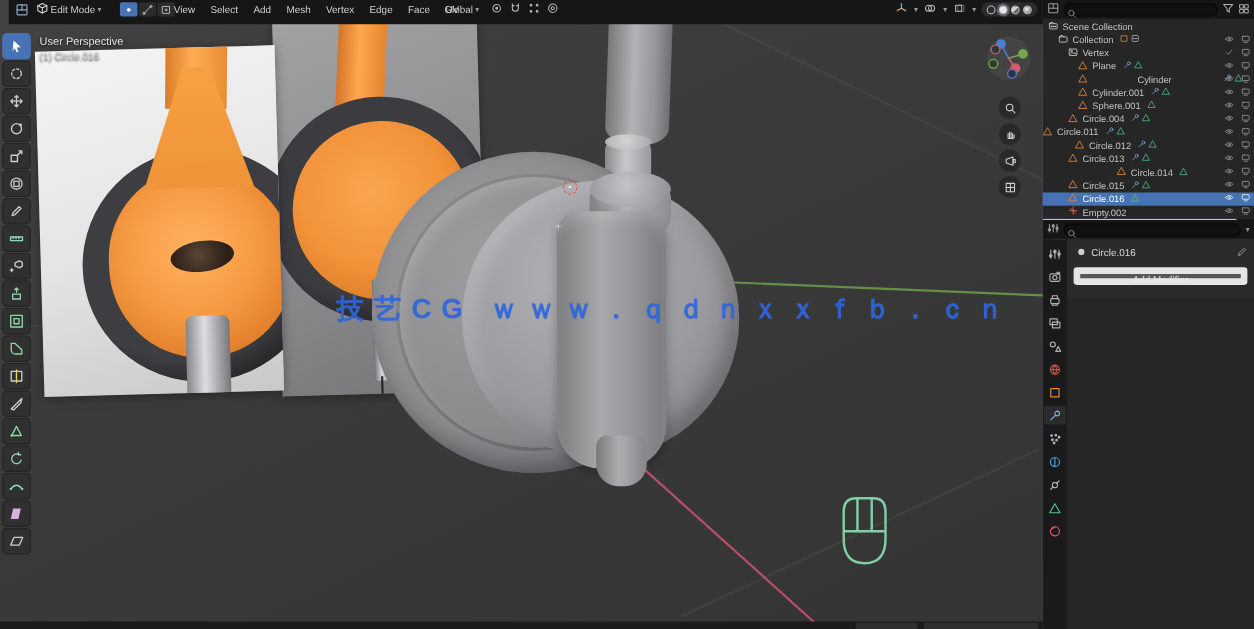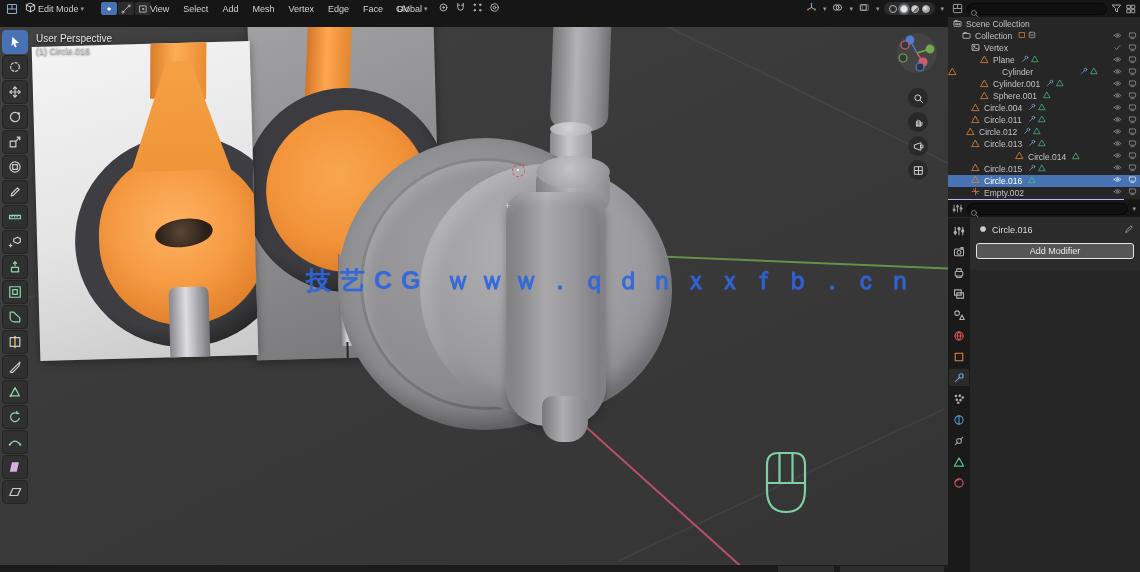--- a/index.html
+++ b/index.html
@@ -4,21 +4,21 @@
 <style>
   * { margin:0; padding:0; box-sizing:border-box; }
   html,body { width:1140px; height:572px; overflow:hidden; background:#1a1a1a;
     font-family:"Liberation Sans", sans-serif; }
   .abs { position:absolute; }
   #stage { position:relative; width:1140px; height:572px; }
 
   
   #viewport { position:absolute; left:0; top:0; width:948px; height:572px;
     background:linear-gradient(155deg,#424243 0%,#3a3a3b 45%,#343435 100%); overflow:hidden; }
-  #vheader { position:absolute; left:0; top:0; width:948px; height:27px;
+  #vheader { position:absolute; left:8px; top:0; width:948px; height:22px;
     background:#161617; color:#cfcfcf; font-size:9px; z-index:60; }
   #vheader .menus { position:absolute; left:150px; top:0; height:17px; display:flex; gap:14px; align-items:center; }
   .menu-item { color:#d2d2d2; cursor:default; }
   .hbtn { display:inline-flex; align-items:center; gap:2px; height:13px; padding:0 3px; border-radius:2px; }
   .caret { color:#9a9a9a; font-size:7px; }
   #mode-dd { position:absolute; left:22px; top:2px; }
   #editor-btn { position:absolute; left:3px; top:2px; }
   #selmode { position:absolute; left:101px; top:2px; display:flex; gap:1px; }
   .selbtn { width:16px; height:13px; background:#2c2c2c; border-radius:2px; display:flex; align-items:center; justify-content:center; }
   .selbtn.active { background:#4772b3; }
@@ -142,21 +142,21 @@
     display:flex; align-items:center; gap:4px; padding:0 4px; }
   #prop-search { flex:1; height:12px; background:#101011; border:1px solid #070708; border-radius:6px;
     color:#ccc; font-size:8px; padding:0 3px 0 14px; outline:none; }
   #prop-tabs { position:absolute; left:0; top:18px; width:22px; height:354px; background:#1a1a1a;
     display:flex; flex-direction:column; align-items:center; gap:4px; padding-top:4px; }
   .ptab { width:20px; height:17px; display:flex; align-items:center; justify-content:center; border-radius:2px 0 0 2px; }
   .ptab.active { background:#2b2b2b; }
   #prop-content { position:absolute; left:22px; top:18px; width:170px; height:354px; background:#2b2b2b; }
   #prop-breadcrumb { display:flex; align-items:center; gap:4px; padding:6px 6px 4px 8px; color:#d8d8d8; font-size:9px; }
   #add-modifier-btn { display:block; margin:3px 6px; width:158px; height:16px; background:#565656;
-    border:1px solid #e5e5e5; border-radius:3px; color:#e8e8e8; font-size:9px;
+    border:6px solid #e5e5e5; border-radius:3px; color:#e8e8e8; font-size:9px;
     font-family:"Liberation Sans",sans-serif; }
   #prop-rest { position:absolute; left:0; top:52px; width:170px; height:302px; background:#262626; }
 </style>
 </head>
 <body>
 
 <div id="stage">
 
   <div id="viewport">
 
@@ -578,21 +578,21 @@
               <span><svg width="9" height="9" viewBox="0 0 16 16" fill="none" stroke="#909090" stroke-width="1.4" stroke-linecap="round" stroke-linejoin="round">
                   <path d="M2 8q6-6.5 12 0q-6 6.5-12 0z"></path>
                   <circle cx="8" cy="8" r="1.5"></circle>
                 </svg></span>
               <span><svg width="9" height="9" viewBox="0 0 16 16" fill="none" stroke="#909090" stroke-width="1.4" stroke-linecap="round" stroke-linejoin="round">
                   <rect x="2.5" y="3.5" width="11" height="7.5" rx="1"></rect>
                   <line x1="5.5" y1="13.5" x2="10.5" y2="13.5"></line>
                 </svg></span>
             </span>
           </div>
-          <div class="orow" style=" gap: 44px;">
+          <div class="orow" style="padding-left: 32px; gap: 44px;">
             <span><svg width="9" height="9" viewBox="0 0 16 16" fill="none" stroke="#e0883c" stroke-width="1.4" stroke-linecap="round" stroke-linejoin="round">
                 <path d="M8 2.5L14.2 13.5H1.8Z"></path>
               </svg></span>
             <span class="rname">Cylinder</span>
             <span class="badges">
               <span><svg width="8" height="8" viewBox="0 0 16 16" fill="none" stroke="#7fa8dc" stroke-width="1.4" stroke-linecap="round" stroke-linejoin="round">
                   <circle cx="10.8" cy="5.2" r="2.8"></circle>
                   <line x1="8.6" y1="7.4" x2="3" y2="13"></line>
                 </svg></span>
               <span><svg width="8" height="8" viewBox="0 0 16 16" fill="none" stroke="#4fc487" stroke-width="1.4" stroke-linecap="round" stroke-linejoin="round">
@@ -674,21 +674,21 @@
               <span><svg width="9" height="9" viewBox="0 0 16 16" fill="none" stroke="#909090" stroke-width="1.4" stroke-linecap="round" stroke-linejoin="round">
                   <path d="M2 8q6-6.5 12 0q-6 6.5-12 0z"></path>
                   <circle cx="8" cy="8" r="1.5"></circle>
                 </svg></span>
               <span><svg width="9" height="9" viewBox="0 0 16 16" fill="none" stroke="#909090" stroke-width="1.4" stroke-linecap="round" stroke-linejoin="round">
                   <rect x="2.5" y="3.5" width="11" height="7.5" rx="1"></rect>
                   <line x1="5.5" y1="13.5" x2="10.5" y2="13.5"></line>
                 </svg></span>
             </span>
           </div>
-          <div class="orow" style="padding-left: 23px;">
+          <div class="orow" style="">
             <span><svg width="9" height="9" viewBox="0 0 16 16" fill="none" stroke="#e0883c" stroke-width="1.4" stroke-linecap="round" stroke-linejoin="round">
                 <path d="M8 2.5L14.2 13.5H1.8Z"></path>
               </svg></span>
             <span class="rname">Circle.011</span>
             <span class="badges">
               <span><svg width="8" height="8" viewBox="0 0 16 16" fill="none" stroke="#7fa8dc" stroke-width="1.4" stroke-linecap="round" stroke-linejoin="round">
                   <circle cx="10.8" cy="5.2" r="2.8"></circle>
                   <line x1="8.6" y1="7.4" x2="3" y2="13"></line>
                 </svg></span>
               <span><svg width="8" height="8" viewBox="0 0 16 16" fill="none" stroke="#4fc487" stroke-width="1.4" stroke-linecap="round" stroke-linejoin="round">
@@ -699,21 +699,21 @@
               <span><svg width="9" height="9" viewBox="0 0 16 16" fill="none" stroke="#909090" stroke-width="1.4" stroke-linecap="round" stroke-linejoin="round">
                   <path d="M2 8q6-6.5 12 0q-6 6.5-12 0z"></path>
                   <circle cx="8" cy="8" r="1.5"></circle>
                 </svg></span>
               <span><svg width="9" height="9" viewBox="0 0 16 16" fill="none" stroke="#909090" stroke-width="1.4" stroke-linecap="round" stroke-linejoin="round">
                   <rect x="2.5" y="3.5" width="11" height="7.5" rx="1"></rect>
                   <line x1="5.5" y1="13.5" x2="10.5" y2="13.5"></line>
                 </svg></span>
             </span>
           </div>
-          <div class="orow" style="padding-left: 18px;">
+          <div class="orow" style="padding-left: 29px;">
             <span><svg width="9" height="9" viewBox="0 0 16 16" fill="none" stroke="#e0883c" stroke-width="1.4" stroke-linecap="round" stroke-linejoin="round">
                 <path d="M8 2.5L14.2 13.5H1.8Z"></path>
               </svg></span>
             <span class="rname">Circle.012</span>
             <span class="badges">
               <span><svg width="8" height="8" viewBox="0 0 16 16" fill="none" stroke="#7fa8dc" stroke-width="1.4" stroke-linecap="round" stroke-linejoin="round">
                   <circle cx="10.8" cy="5.2" r="2.8"></circle>
                   <line x1="8.6" y1="7.4" x2="3" y2="13"></line>
                 </svg></span>
               <span><svg width="8" height="8" viewBox="0 0 16 16" fill="none" stroke="#4fc487" stroke-width="1.4" stroke-linecap="round" stroke-linejoin="round">

